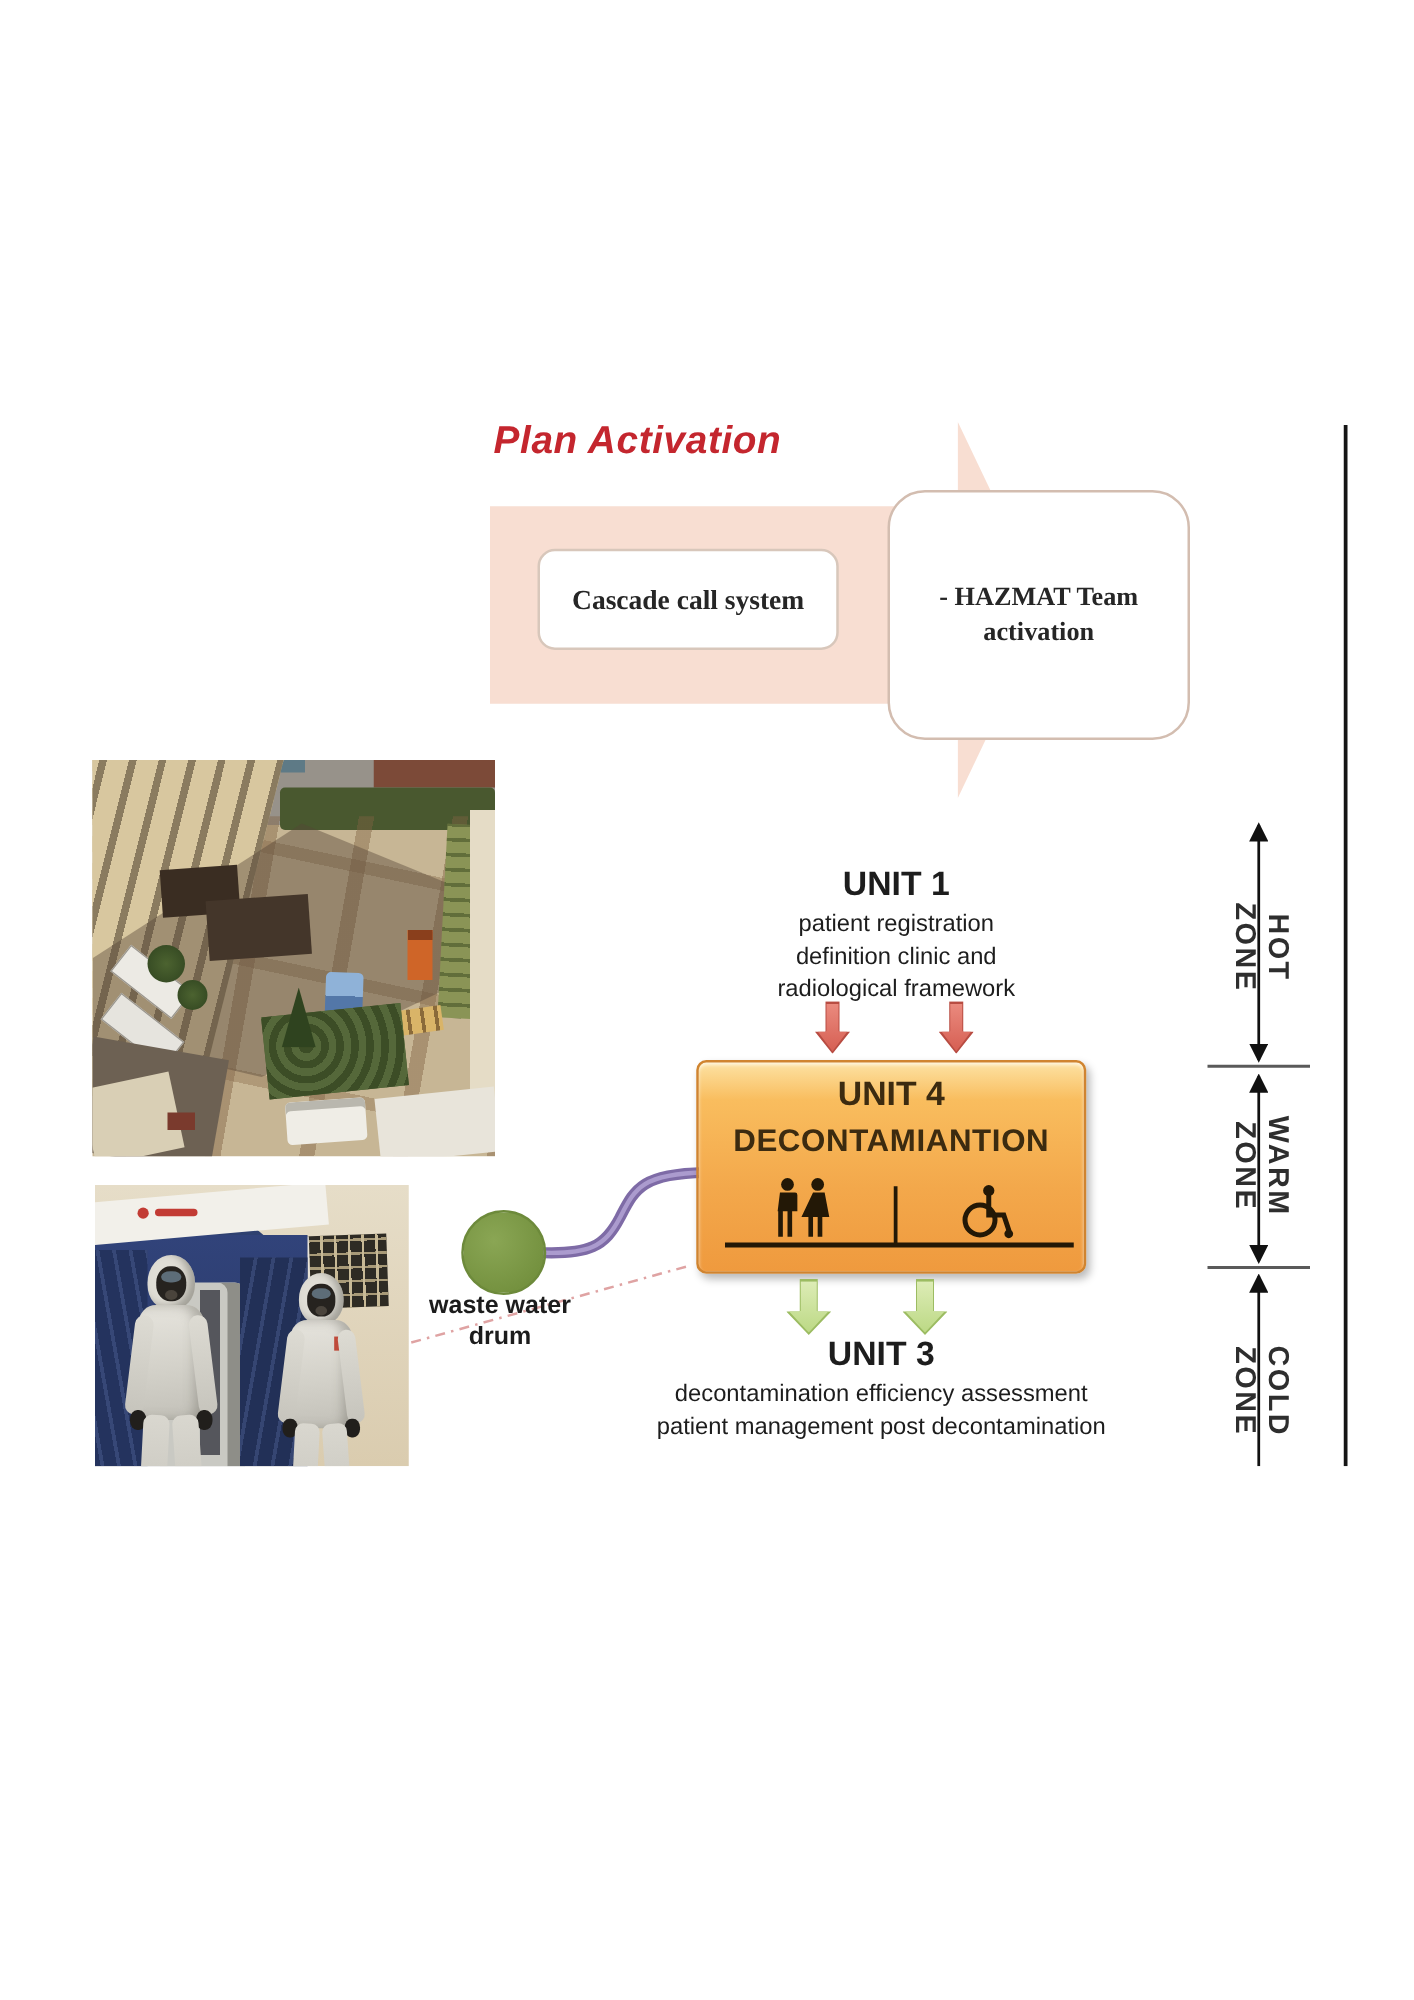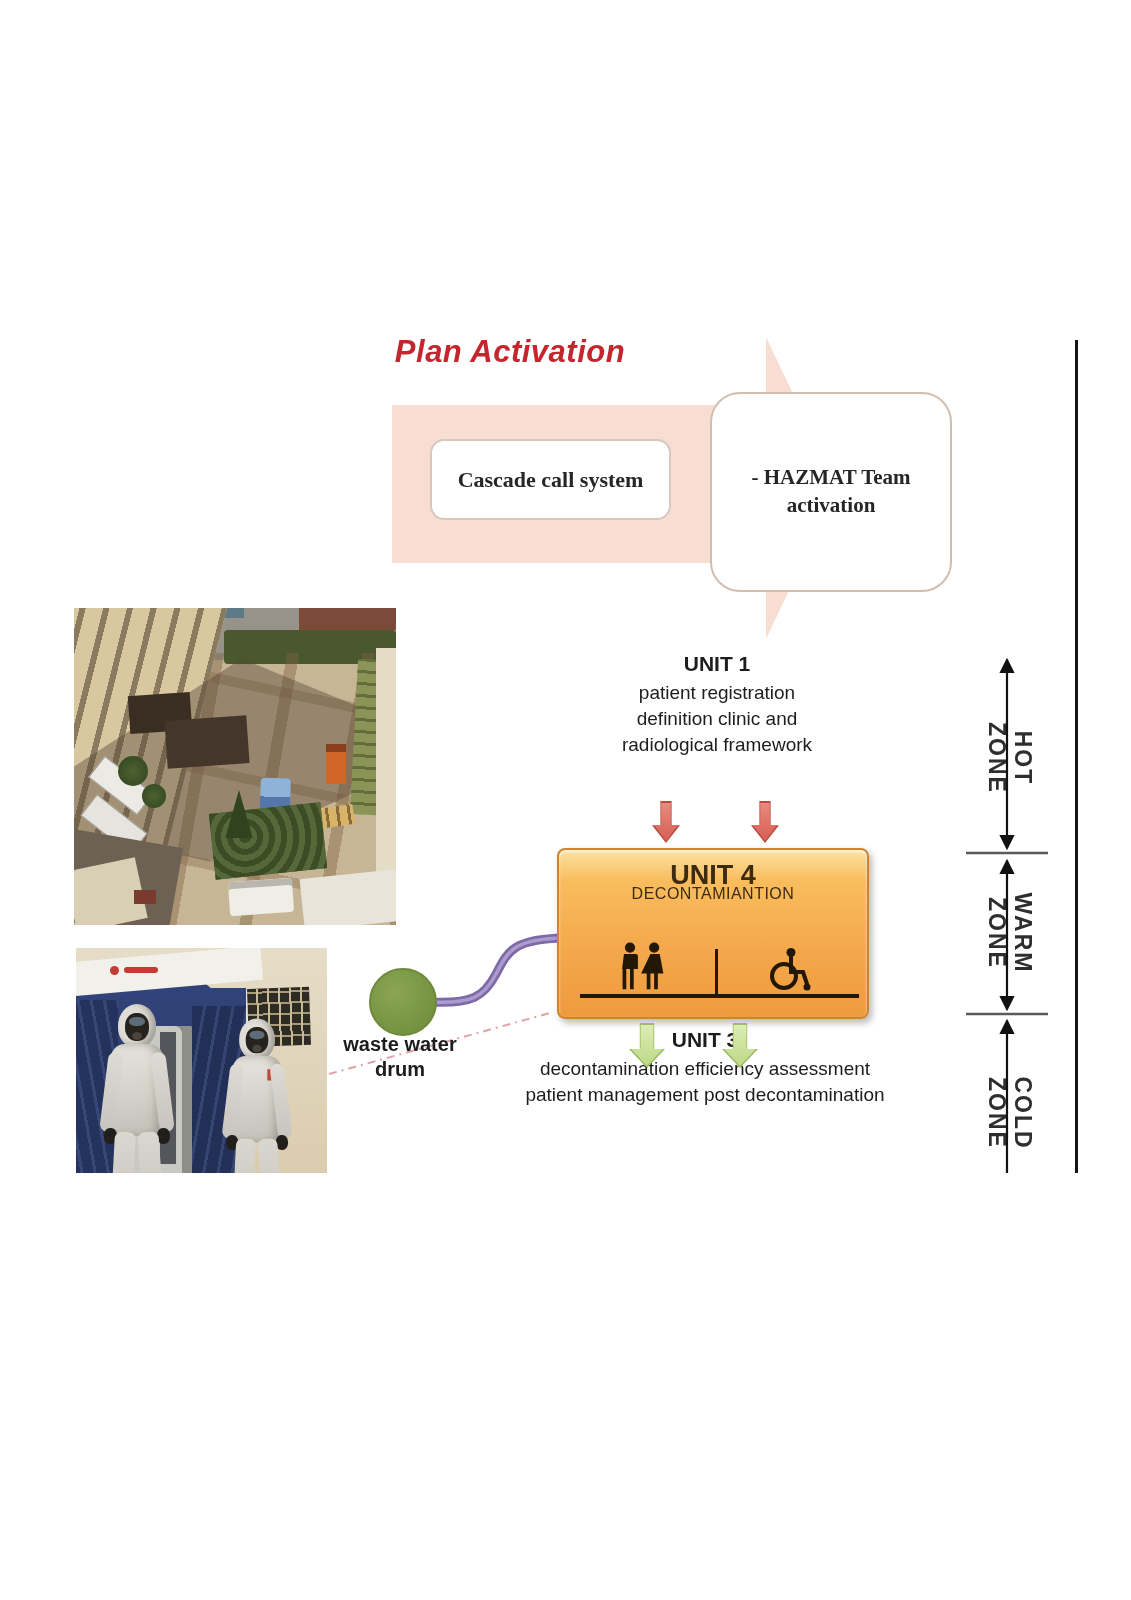--- a/index.html
+++ b/index.html
@@ -19,38 +19,38 @@
   .box-receive{left:117px;top:400px;width:265px;height:175px;border-radius:30px;font-size:22px;line-height:1.32;}
   .box-cascade{left:430px;top:439px;width:237px;height:77px;border-radius:14px;font-size:22px;border-color:#d8c7bb;}
   .box-hazmat{left:710px;top:392px;width:238px;height:196px;border-radius:30px;font-size:21px;line-height:1.32;
               flex-direction:column;gap:10px;border-color:#d3bdb0;}
   .vrule{left:1075px;top:340px;width:3px;height:917px;background:#151515;z-index:2;}
 
   
   .unit-block{text-align:center;z-index:2;}
   .unit1{left:537px;top:652px;width:360px;}
   .unit3{left:420px;top:1028px;width:570px;}
-  .unit-heading{font-size:21px;font-weight:bold;margin-bottom:4px;}
+  .unit-heading{font-size:27px;font-weight:bold;margin-bottom:4px;margin-top:40px;}
   .unit-body{font-size:19px;line-height:1.38;}
 
   
   .blk-arrow{position:absolute;z-index:4;}
   .blk-arrow,.blk-arrow .fill{clip-path:polygon(30% 0,70% 0,70% 58%,100% 58%,50% 100%,0 58%,30% 58%);}
   .blk-arrow .fill{position:absolute;left:2px;top:2px;right:2px;bottom:2px;}
   .arrow-red{width:28px;height:42px;background:#b84c42;}
   .arrow-red .fill{background:linear-gradient(180deg,#ea8a7e,#d65f53);}
   .arrow-green{width:36px;height:45px;background:#9cbc62;}
   .arrow-green .fill{background:linear-gradient(180deg,#ddecb6,#bcd985);}
 
   
   .unit2-box{left:557px;top:848px;width:308px;height:167px;border:2px solid #d08430;border-radius:8px;
              background:linear-gradient(180deg,#fde2a3 0%,#f9bd5e 18%,#f3a84b 60%,#ef9a3e 100%);
              box-shadow:3px 4px 7px rgba(0,0,0,.28),inset 0 2px 3px rgba(255,255,255,.65);z-index:4;}
   .unit2-h{position:absolute;left:0;top:10px;width:100%;text-align:center;font-size:27px;font-weight:bold;color:#3c2b10;}
-  .unit2-sub{position:absolute;left:0;top:35px;width:100%;text-align:center;font-size:16px;font-weight:normal;
+  .unit2-sub{position:absolute;left:0;top:49px;width:100%;text-align:center;font-size:25px;font-weight:bold;
              letter-spacing:.5px;color:#3c2b10;}
   .unit2-divider{position:absolute;left:156px;top:99px;width:3px;height:47px;background:#231806;}
   .unit2-underline{position:absolute;left:21px;top:144px;width:279px;height:4px;background:#231806;}
 
   
   .drum{left:369px;top:968px;width:64px;height:64px;border-radius:50%;z-index:4;
         background:radial-gradient(circle at 38% 35%,#8aa654,#74913f 75%);border:2px solid #6d8a3b;}
   .waste-label{left:330px;top:1032px;width:140px;text-align:center;font-size:20px;font-weight:bold;
                line-height:1.25;color:#1c1c1c;z-index:4;}
   .zone-label{width:140px;height:58px;text-align:center;font-size:23px;font-weight:bold;color:#2e2e2e;

